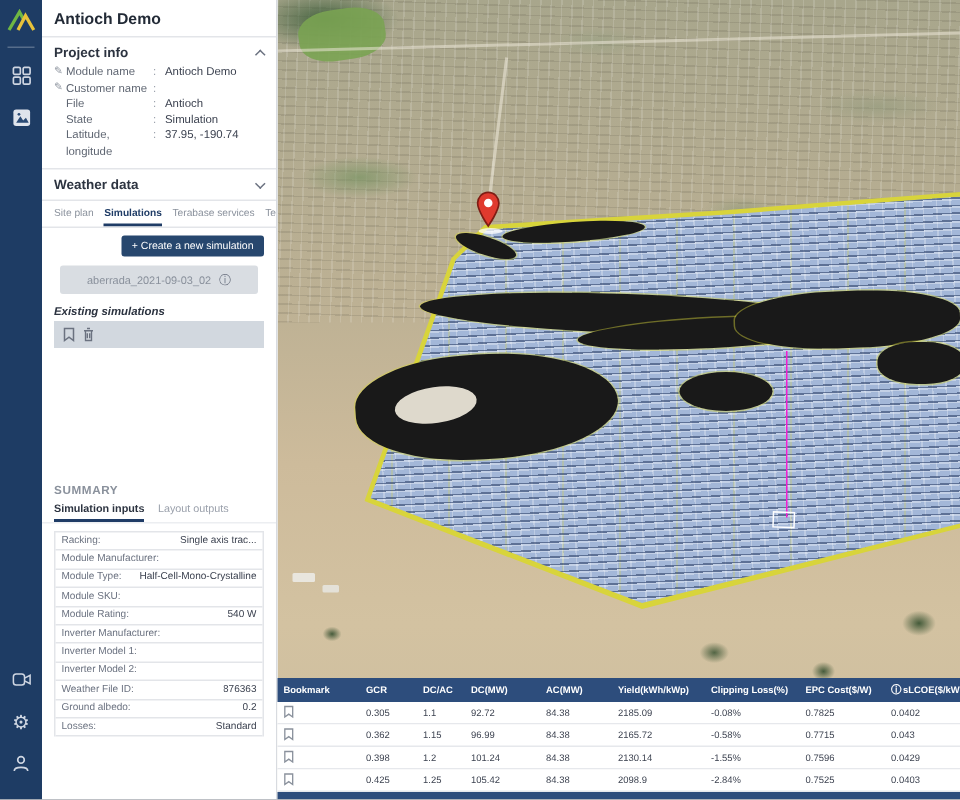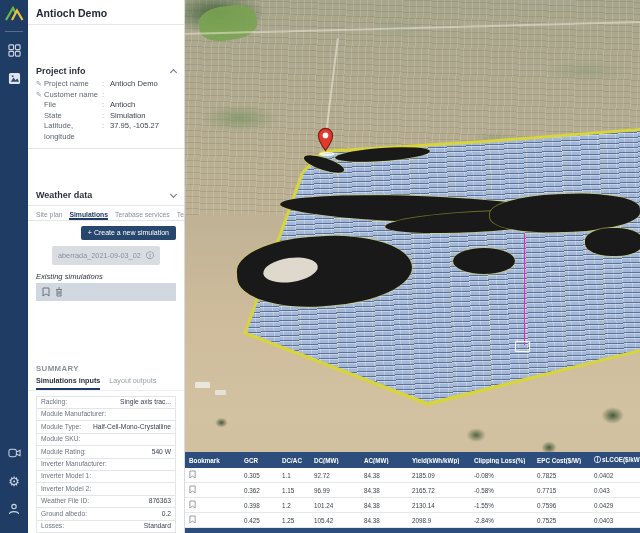--- a/index.html
+++ b/index.html
@@ -11,41 +11,41 @@
   .rail { position:absolute; left:0; top:0; width:28px; height:533px; background:#1e3c64; display:flex; flex-direction:column; align-items:center; padding:6px 0; z-index:30; }
   .rail .logo { width:20px; height:17px; margin-bottom:6px; }
   .rail .rail-div { width:18px; height:1px; background:rgba(255,255,255,.25); margin:2px 0 8px; }
   .rail-btn { width:20px; height:20px; display:flex; align-items:center; justify-content:center; margin-bottom:8px; cursor:pointer; }
   .rail-spacer { flex:1; }
   .gear-glyph { color:#cfd6e2; font-size:13px; line-height:1; }
 
   
   .panel { position:absolute; left:28px; top:0; width:157px; height:533px; background:#fff; z-index:25; display:flex; flex-direction:column; overflow:hidden; border-right:1px solid #d8dbe0; }
   .p-title { padding:7px 8px 5px; font-size:10.5px; font-weight:bold; color:#222a36; border-bottom:1px solid #e3e5e9; }
-  .sec-head { display:flex; align-items:center; justify-content:space-between; padding:5px 8px 3px; font-size:9px; font-weight:bold; color:#2c3340;margin-top:36px; }
+  .sec-head { display:flex; align-items:center; justify-content:space-between; padding:5px 8px 3px; font-size:9px; font-weight:bold; color:#2c3340; }
   .chev { width:5px; height:5px; border-right:1.3px solid #6b7280; border-bottom:1.3px solid #6b7280; display:inline-block; }
   .chev.up { transform:rotate(-135deg); margin-top:3px; }
   .chev.down { transform:rotate(45deg); margin-bottom:2px; }
   .info-rows { padding:0 8px 6px; border-bottom:1px solid #e3e5e9; }
   .info-row { display:flex; font-size:7.6px; line-height:10.5px; color:#5f6672; }
   .info-row .pencil { width:8px; color:#8a919c; font-size:7px; }
   .info-row .lbl { width:58px; }
   .info-row .colon { width:8px; color:#9aa0ab; }
   .info-row .val { color:#3c4250; flex:1; white-space:nowrap; overflow:hidden; }
   .weather-head { border-bottom:1px solid #e3e5e9; padding-bottom:5px;gap:26px; }
 
   .tabs { display:flex; gap:7px; padding:5px 8px 0; white-space:nowrap; overflow:hidden; border-bottom:1px solid #e3e5e9; }
   .tab { font-size:6.8px; color:#8a919c; padding-bottom:3px; cursor:pointer; flex:0 0 auto; }
   .tab.active { color:#1f3c66; font-weight:bold; border-bottom:2px solid #1f3c66; }
 
   .create-wrap { display:flex; justify-content:flex-end; padding:5px 8px 3px; }
   .create-btn { background:#27476e; color:#fff; font-size:7px; padding:3.5px 7px; border:none; border-radius:2px; cursor:pointer; font-family:inherit; }
-  .pending { display:flex; align-items:center; justify-content:space-between; margin:3px 24px; background:#d9dde2; border-radius:2px; padding:4px 6px; font-size:7.3px; color:#8a919c; }
+  .pending { display:flex; align-items:center; justify-content:space-between; margin:3px 12px; background:#d9dde2; border-radius:2px; padding:4px 18px; font-size:7.3px; color:#8a919c; }
   .pending .i-ico { color:#6b7280; font-size:8px; }
-  .existing { margin:4px 8px 2px; font-size:7.6px; font-style:italic; font-weight:normal; color:#2c3340; }
+  .existing { margin:4px 8px 2px; font-size:7.6px; font-style:italic; font-weight:bold; color:#2c3340; }
   .sim-list { height:104px; margin:0 8px; }
   .sim-card { background:#d2d8df; padding:4px 6px; display:flex; justify-content:space-between; cursor:pointer; }
   .sim-card .nm { font-size:7.3px; font-weight:bold; color:#2c3340; }
   .status-line { display:flex; align-items:center; gap:2px; margin-top:2px; font-size:6.6px; color:#555c66; }
   .status-sq { width:5px; height:5px; background:#43a047; border-radius:1px; display:inline-block; }
   .card-icons { display:flex; gap:5px; align-items:flex-start; }
   .card-icons svg { cursor:pointer; }
 
   .summary-title { padding:4px 8px 1px; font-size:7.8px; font-weight:bold; letter-spacing:.4px; color:#8a919c; }
   .sum-tabs { display:flex; gap:9px; padding:2px 8px 0; border-bottom:1px solid #eceef1; }
@@ -171,21 +171,21 @@
   <div class="panel">
     <div class="p-title">Antioch Demo</div>
 
     <div class="sec-head">
       <span>Project info</span>
       <span class="chev up"></span>
     </div>
     <div class="info-rows">
       <div class="info-row">
         <span class="pencil">✎</span>
-        <span class="lbl">Project name</span>
+        <span class="lbl">Module name</span>
         <span class="colon">:</span>
         <span class="val">Antioch Demo</span>
       </div>
       <div class="info-row">
         <span class="pencil">✎</span>
         <span class="lbl">Customer name</span>
         <span class="colon">:</span>
         <span class="val"></span>
       </div>
       <div class="info-row">
@@ -197,21 +197,21 @@
       <div class="info-row">
         <span class="pencil"></span>
         <span class="lbl">State</span>
         <span class="colon">:</span>
         <span class="val">Simulation</span>
       </div>
       <div class="info-row">
         <span class="pencil"></span>
         <span class="lbl">Latitude, longitude</span>
         <span class="colon">:</span>
-        <span class="val">37.95, -105.27</span>
+        <span class="val">37.95, -190.74</span>
       </div>
     </div>
 
     <div class="sec-head weather-head">
       <span>Weather data</span>
       <span class="chev down"></span>
     </div>
 
     <div class="tabs">
       <span class="tab">Site plan</span>
@@ -239,21 +239,21 @@
             </svg>
           <svg viewBox="0 0 8 10" width="8" height="10" fill="none" stroke="#6b7280" stroke-width="0.9">
               <path d="M1 2.5 H7 M2 2.5 V9 H6 V2.5 M3 1 H5 M3.2 4.2 V7.5 M4.8 4.2 V7.5"></path>
             </svg>
         </div>
       </div>
     </div>
 
     <div class="summary-title">SUMMARY</div>
     <div class="sum-tabs">
-      <span class="sum-tab active">Simulations inputs</span>
+      <span class="sum-tab active">Simulation inputs</span>
       <span class="sum-tab">Layout outputs</span>
     </div>
 
     <div class="sum-table">
       <div class="sum-row">
           <span class="sl">Racking:</span>
           <span class="sv">Single axis trac...</span>
         </div>
       <div class="sum-row">
           <span class="sl">Module Manufacturer:</span>

